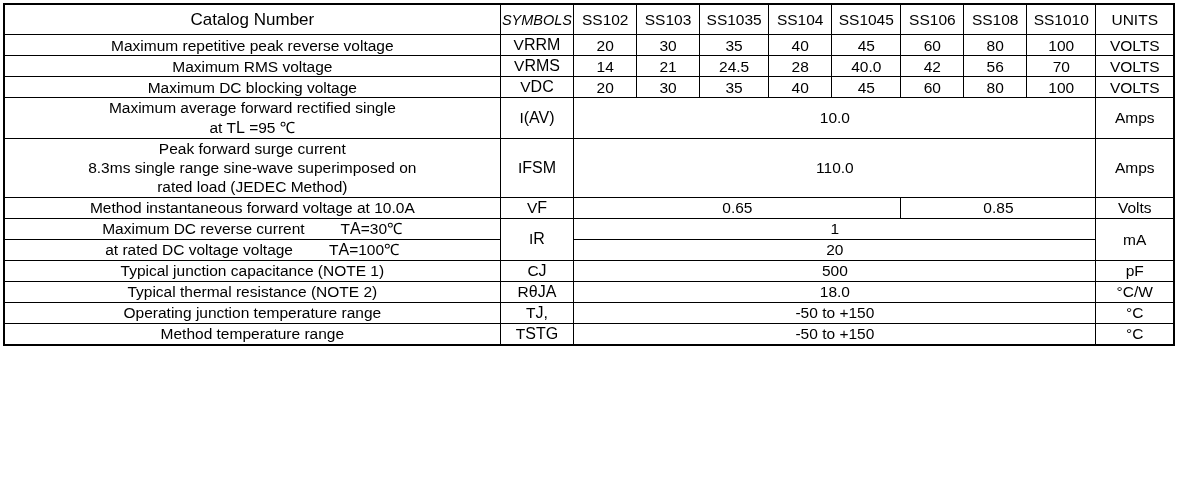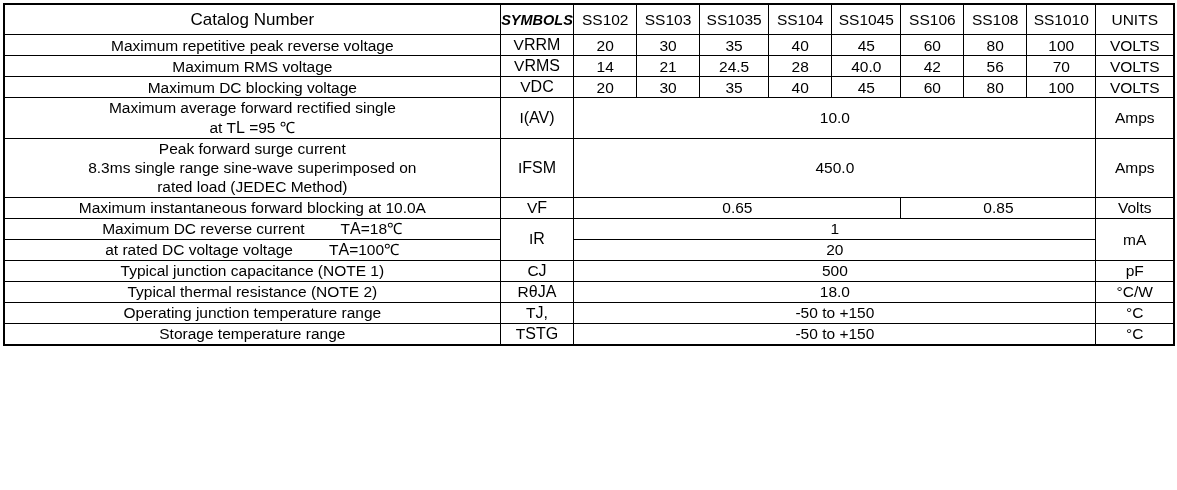--- a/index.html
+++ b/index.html
@@ -51,21 +51,21 @@
     text-align: center;
     font-size: 17px;
     padding: 4px;
   }
   .hdr {
     font-weight: bold;
     font-size: 15.5px;
     padding: 4px 1px;
   }
   .hdr.sym {
-    font-weight: bold;
+    font-weight: normal;
     font-style: italic;
     font-size: 14.5px;
   }
   .sym {
     font-size: 15.5px;
     white-space: nowrap;
   }
   .sym sub, .sub {
     font-size: 16px;
     vertical-align: baseline;
@@ -168,34 +168,34 @@
         <td class="units">Amps</td>
       </tr>
 
       <tr>
         <td class="multi">
           <div>Peak forward surge current</div>
           <div>8.3ms single range sine-wave superimposed on</div>
           <div>rated load (JEDEC Method)</div>
         </td>
         <td class="sym"><span>I</span><span class="sub">FSM</span></td>
-        <td class="num" colspan="8">450.0</td>
+        <td class="num" colspan="8">110.0</td>
         <td class="units">Amps</td>
       </tr>
 
       <tr>
-        <td class="param">Maximum instantaneous forward blocking at 10.0A</td>
+        <td class="param">Method instantaneous forward voltage at 10.0A</td>
         <td class="sym"><span>V</span><span class="sub">F</span></td>
         <td class="num" colspan="5">0.65</td>
         <td class="num" colspan="3">0.85</td>
         <td class="units">Volts</td>
       </tr>
 
       <tr>
-        <td class="param"><span>Maximum DC reverse current</span><span class="tabspace"></span><span>T</span><span class="sub">A</span><span>=18℃</span></td>
+        <td class="param"><span>Maximum DC reverse current</span><span class="tabspace"></span><span>T</span><span class="sub">A</span><span>=30℃</span></td>
         <td class="sym" rowspan="2"><span>I</span><span class="sub">R</span></td>
         <td class="num" colspan="8">1</td>
         <td class="units" rowspan="2">mA</td>
       </tr>
 
       <tr>
         <td class="param"><span>at rated DC voltage voltage</span><span class="tabspace"></span><span>T</span><span class="sub">A</span><span>=100℃</span></td>
         <td class="num" colspan="8">20</td>
       </tr>
 
@@ -214,20 +214,20 @@
       </tr>
 
       <tr>
         <td class="param">Operating junction temperature range</td>
         <td class="sym"><span>T</span><span class="sub">J,</span></td>
         <td class="num" colspan="8">-50 to +150</td>
         <td class="units">°C</td>
       </tr>
 
       <tr>
-        <td class="param">Storage temperature range</td>
+        <td class="param">Method temperature range</td>
         <td class="sym"><span>T</span><span class="sub">STG</span></td>
         <td class="num" colspan="8">-50 to +150</td>
         <td class="units">°C</td>
       </tr>
     </tbody>
   </table>
 </div>
 
 </body></html>

